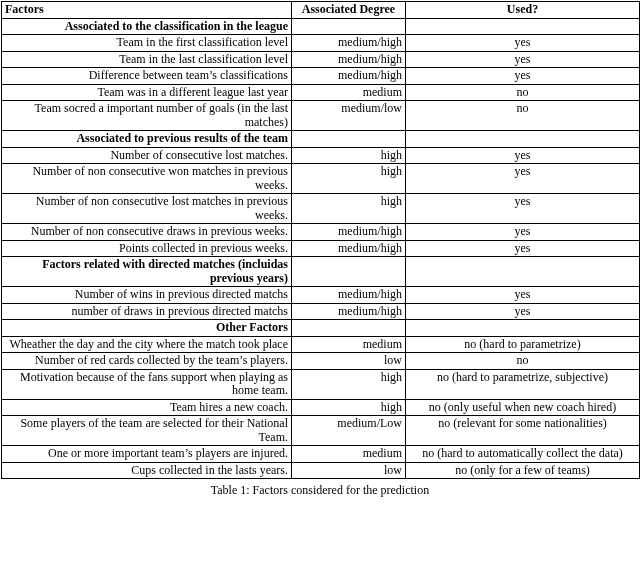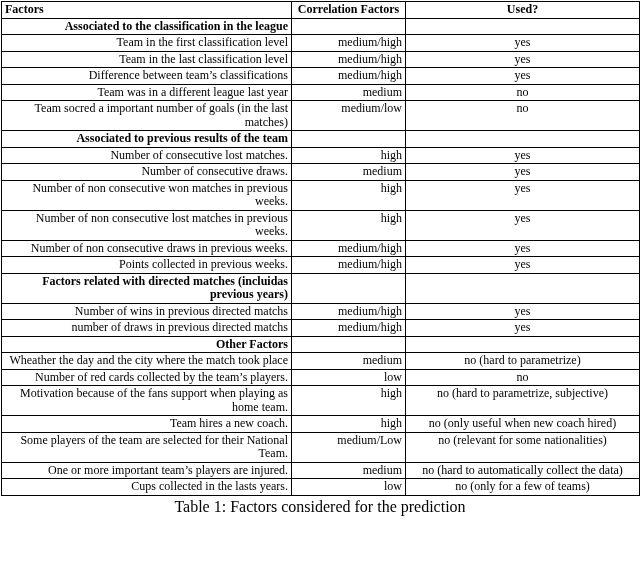--- a/index.html
+++ b/index.html
@@ -46,38 +46,38 @@
   tr.section td {
     font-weight: bold;
   }
   td.c-factor { text-align: right; }
   td.c-corr { text-align: right; }
   td.c-used { text-align: center; }
   #caption {
     width: 640px;
     text-align: center;
     margin-top: 4px;
-    font-size: 16px;
+    font-size: 12px;
     line-height: 14px;
   }
 </style>
 </head>
 <body>
 
 <div id="page">
   <table class="factors">
     <colgroup>
       <col class="c1">
         <col class="c2">
         <col class="c3">
     </colgroup>
     <thead>
       <tr>
         <th class="h-factor">Factors</th>
-        <th class="h-corr">Correlation Factors</th>
+        <th class="h-corr">Associated Degree</th>
         <th class="h-used">Used?</th>
       </tr>
     </thead>
     <tbody>
         <tr class="section">
           <td class="c-factor">Associated to the classification in the league</td>
           <td class="c-corr"></td>
           <td class="c-used"></td>
         </tr>
         <tr>
@@ -106,25 +106,20 @@
           <td class="c-used">no</td>
         </tr>
         <tr class="section">
           <td class="c-factor">Associated to previous results of the team</td>
           <td class="c-corr"></td>
           <td class="c-used"></td>
         </tr>
         <tr>
           <td class="c-factor">Number of consecutive lost matches.</td>
           <td class="c-corr">high</td>
-          <td class="c-used">yes</td>
-        </tr>
-        <tr>
-          <td class="c-factor">Number of consecutive draws.</td>
-          <td class="c-corr">medium</td>
           <td class="c-used">yes</td>
         </tr>
         <tr>
           <td class="c-factor">Number of non consecutive won matches in previous weeks.</td>
           <td class="c-corr">high</td>
           <td class="c-used">yes</td>
         </tr>
         <tr>
           <td class="c-factor">Number of non consecutive lost matches in previous weeks.</td>
           <td class="c-corr">high</td>

